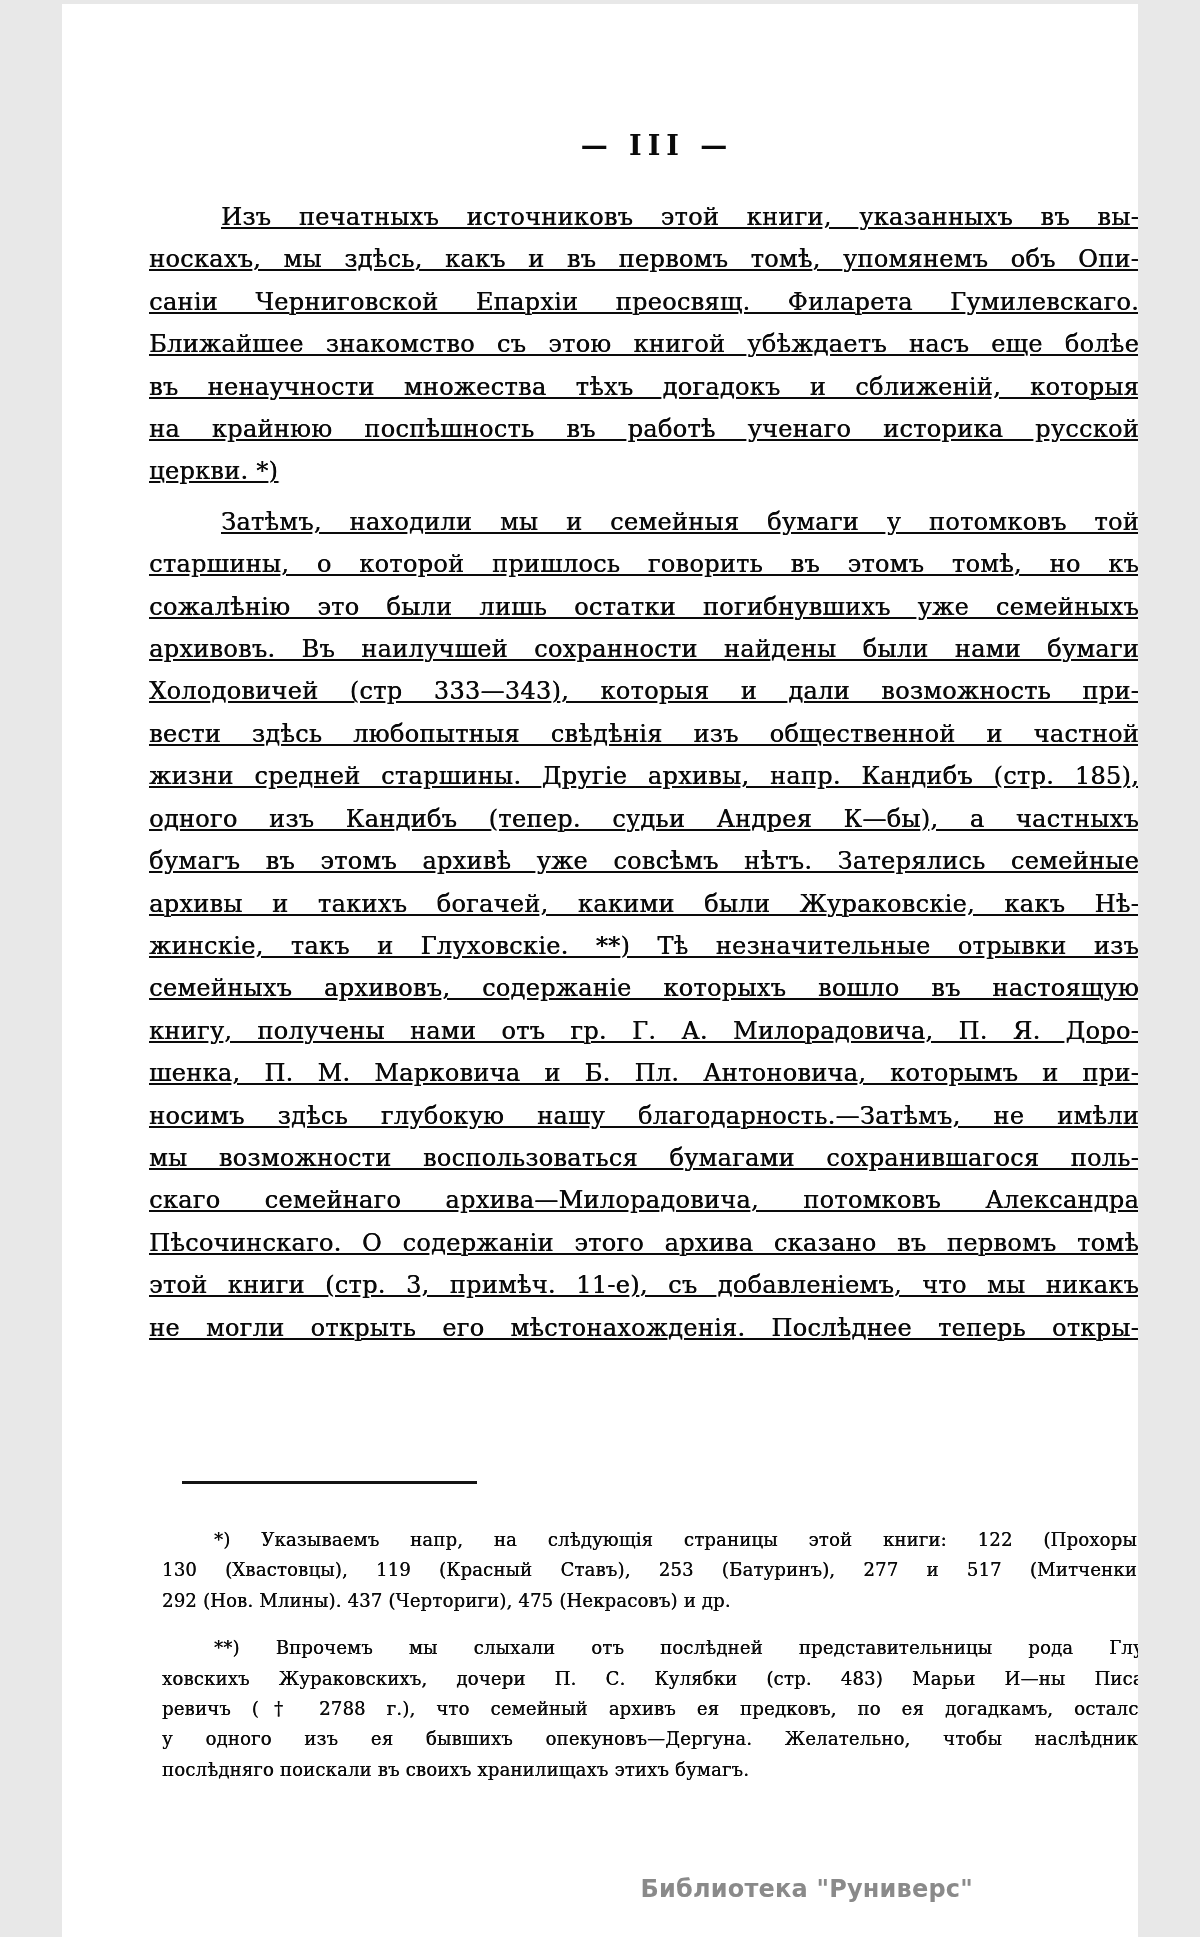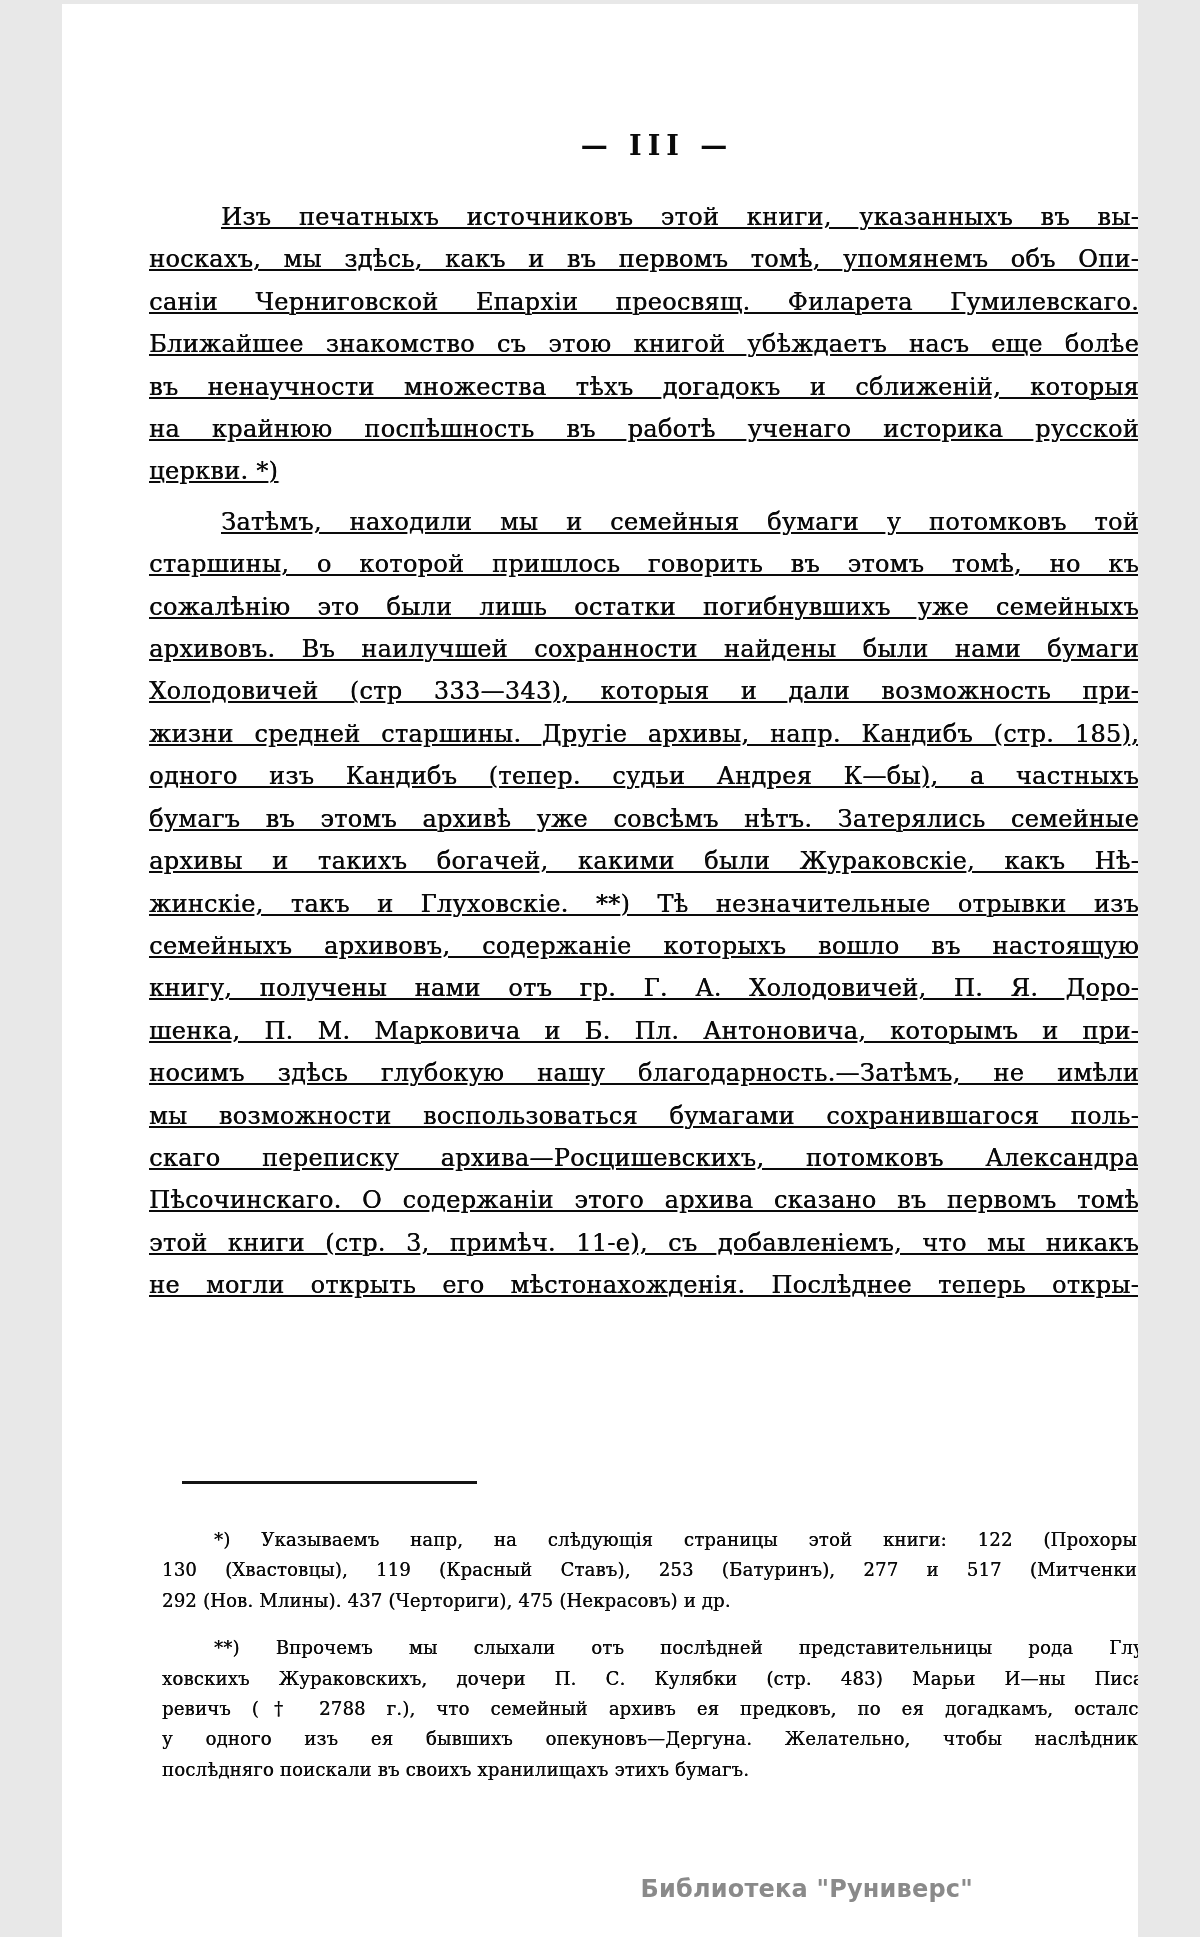--- a/index.html
+++ b/index.html
@@ -94,31 +94,32 @@
         <div class="tline">въ ненаучности множества тѣхъ догадокъ и сближеній, которыя</div>
         <div class="tline">на крайнюю поспѣшность въ работѣ ученаго историка русской</div>
         <div class="tline endline">церкви. *)</div>
       </div>
     <div class="para">
         <div class="tline first">Затѣмъ, находили мы и семейныя бумаги у потомковъ той</div>
         <div class="tline">старшины, о которой пришлось говорить въ этомъ томѣ, но къ</div>
         <div class="tline">сожалѣнію это были лишь остатки погибнувшихъ уже семейныхъ</div>
         <div class="tline">архивовъ. Въ наилучшей сохранности найдены были нами бумаги</div>
         <div class="tline">Холодовичей (стр 333—343), которыя и дали возможность при-</div>
+        <div class="tline">вести здѣсь любопытныя свѣдѣнія изъ общественной и частной</div>
         <div class="tline">жизни средней старшины. Другіе архивы, напр. Кандибъ (стр. 185),</div>
         <div class="tline">одного изъ Кандибъ (тепер. судьи Андрея К—бы), а частныхъ</div>
         <div class="tline">бумагъ въ этомъ архивѣ уже совсѣмъ нѣтъ. Затерялись семейные</div>
         <div class="tline">архивы и такихъ богачей, какими были Жураковскіе, какъ Нѣ-</div>
         <div class="tline">жинскіе, такъ и Глуховскіе. **) Тѣ незначительные отрывки изъ</div>
         <div class="tline">семейныхъ архивовъ, содержаніе которыхъ вошло въ настоящую</div>
-        <div class="tline">книгу, получены нами отъ гр. Г. А. Холодовичей, П. Я. Доро-</div>
+        <div class="tline">книгу, получены нами отъ гр. Г. А. Милорадовича, П. Я. Доро-</div>
         <div class="tline">шенка, П. М. Марковича и Б. Пл. Антоновича, которымъ и при-</div>
         <div class="tline">носимъ здѣсь глубокую нашу благодарность.—Затѣмъ, не имѣли</div>
         <div class="tline">мы возможности воспользоваться бумагами сохранившагося поль-</div>
-        <div class="tline">скаго переписку архива—Росцишевскихъ, потомковъ Александра</div>
+        <div class="tline">скаго семейнаго архива—Милорадовича, потомковъ Александра</div>
         <div class="tline">Пѣсочинскаго. О содержаніи этого архива сказано въ первомъ томѣ</div>
         <div class="tline">этой книги (стр. 3, примѣч. 11-е), съ добавленіемъ, что мы никакъ</div>
         <div class="tline">не могли открыть его мѣстонахожденія. Послѣднее теперь откры-</div>
       </div>
   </div>
 
   <div class="footnote-separator"></div>
 
   <div class="footnotes">
     <div class="footnote">

